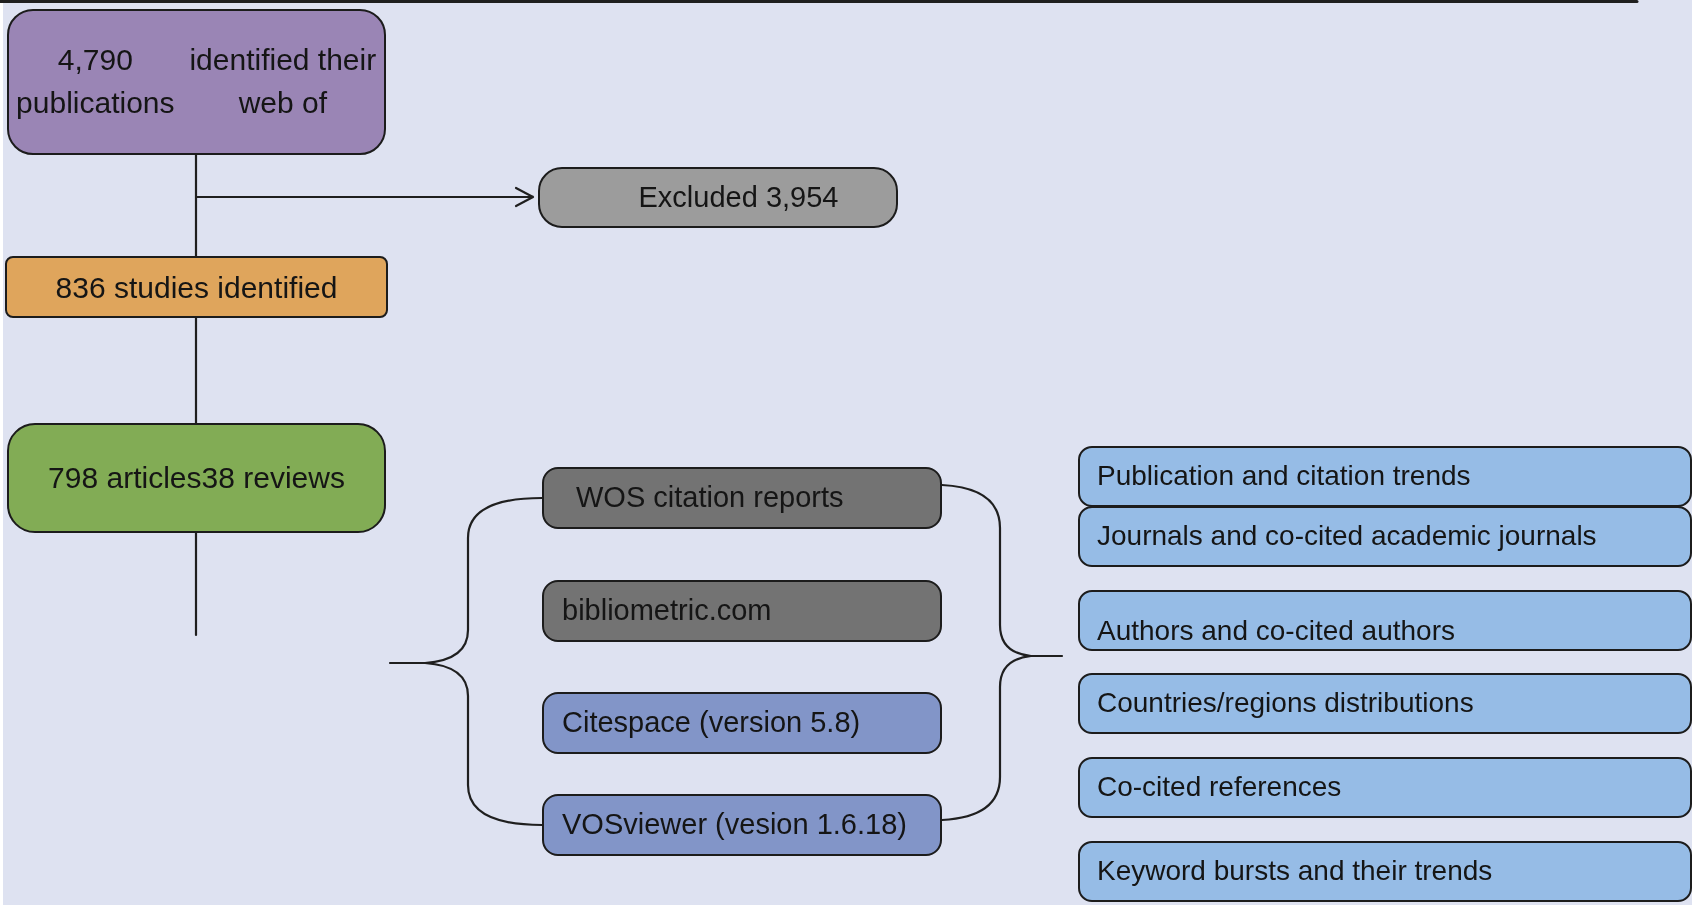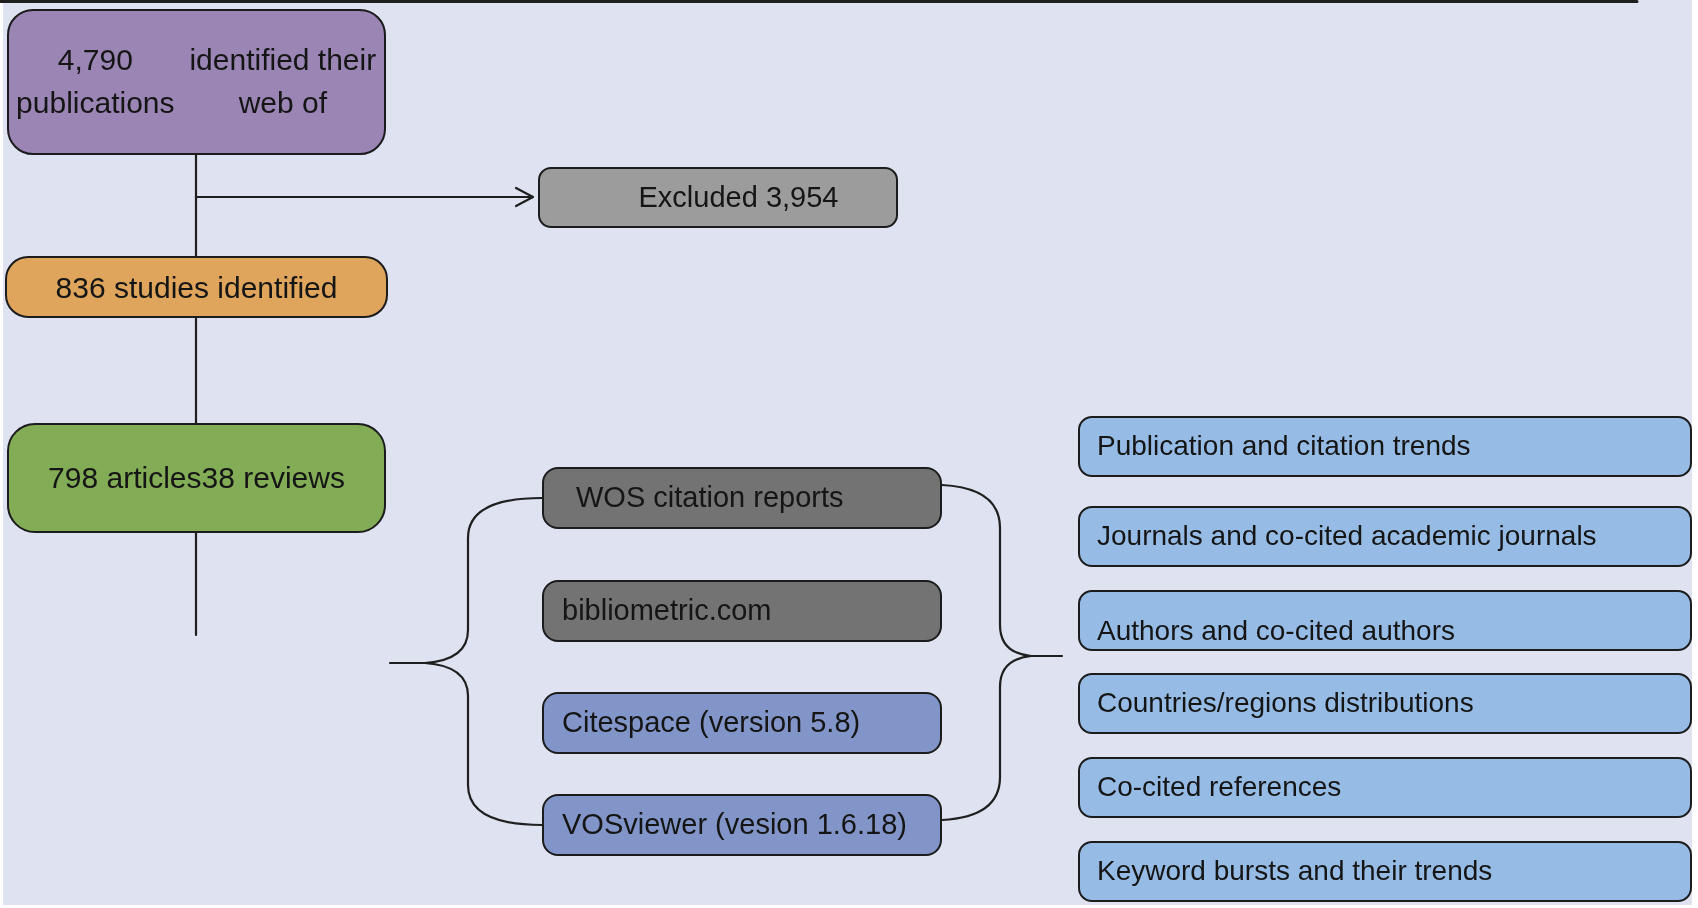--- a/index.html
+++ b/index.html
@@ -6,31 +6,31 @@
   #canvas{position:relative;width:1698px;height:908px;background:#ffffff;overflow:hidden;
           font-family:"Liberation Sans",sans-serif;}
   #bg{position:absolute;left:3px;top:0;width:1689px;height:905px;background:#dee2f1;}
   .node{position:absolute;box-sizing:border-box;border:2.4px solid #1c1c1c;
         display:flex;align-items:center;justify-content:center;
         color:#151515;text-align:center;line-height:1.3;}
   .stack{}
   .left-align{justify-content:flex-start;text-align:left;}
   
   #source-box   {left:7px;  top:9px;   width:379px;height:146px;border-radius:26px;font-size:30px;line-height:1.42;}
-  #studies-box  {left:5px;  top:256px; width:383px;height:62px; border-radius:23px;font-size:30px;}
+  #studies-box  {left:5px;  top:256px; width:383px;height:62px; border-radius:8px;font-size:30px;}
   #included-box {left:7px;  top:423px; width:379px;height:110px;border-radius:28px;font-size:30px;line-height:1.35;}
   #analysis-box {left:5px;  top:635px; width:383px;height:62px; border-radius:14px;font-size:30px;}
   
-  #excluded-box {left:538px;top:167px; width:360px;height:61px; border-radius:13px;font-size:29px;padding-left:41px;}
+  #excluded-box {left:538px;top:167px; width:360px;height:61px; border-radius:24px;font-size:29px;padding-left:41px;}
   
   .tool{left:542px;width:400px;height:62px;border-radius:16px;font-size:29px;padding-left:18px;}
   #tool-0{top:467px;} #tool-1{top:580px;} #tool-2{top:692px;} #tool-3{top:794px;}
   
   .outcome{left:1078px;width:614px;height:61px;border-radius:14px;font-size:28px;padding-left:17px;}
-  #outcome-0{top:416px;} #outcome-1{top:506px;} #outcome-2{top:590px;}
+  #outcome-0{top:446px;} #outcome-1{top:506px;} #outcome-2{top:590px;}
   #outcome-3{top:673px;} #outcome-4{top:757px;} #outcome-5{top:841px;}
   svg{position:absolute;left:0;top:0;pointer-events:none;}
 </style>
 </head>
 <body>
 
 <div id="canvas">
   <div id="bg"></div>
 
   <svg width="1698" height="908">

